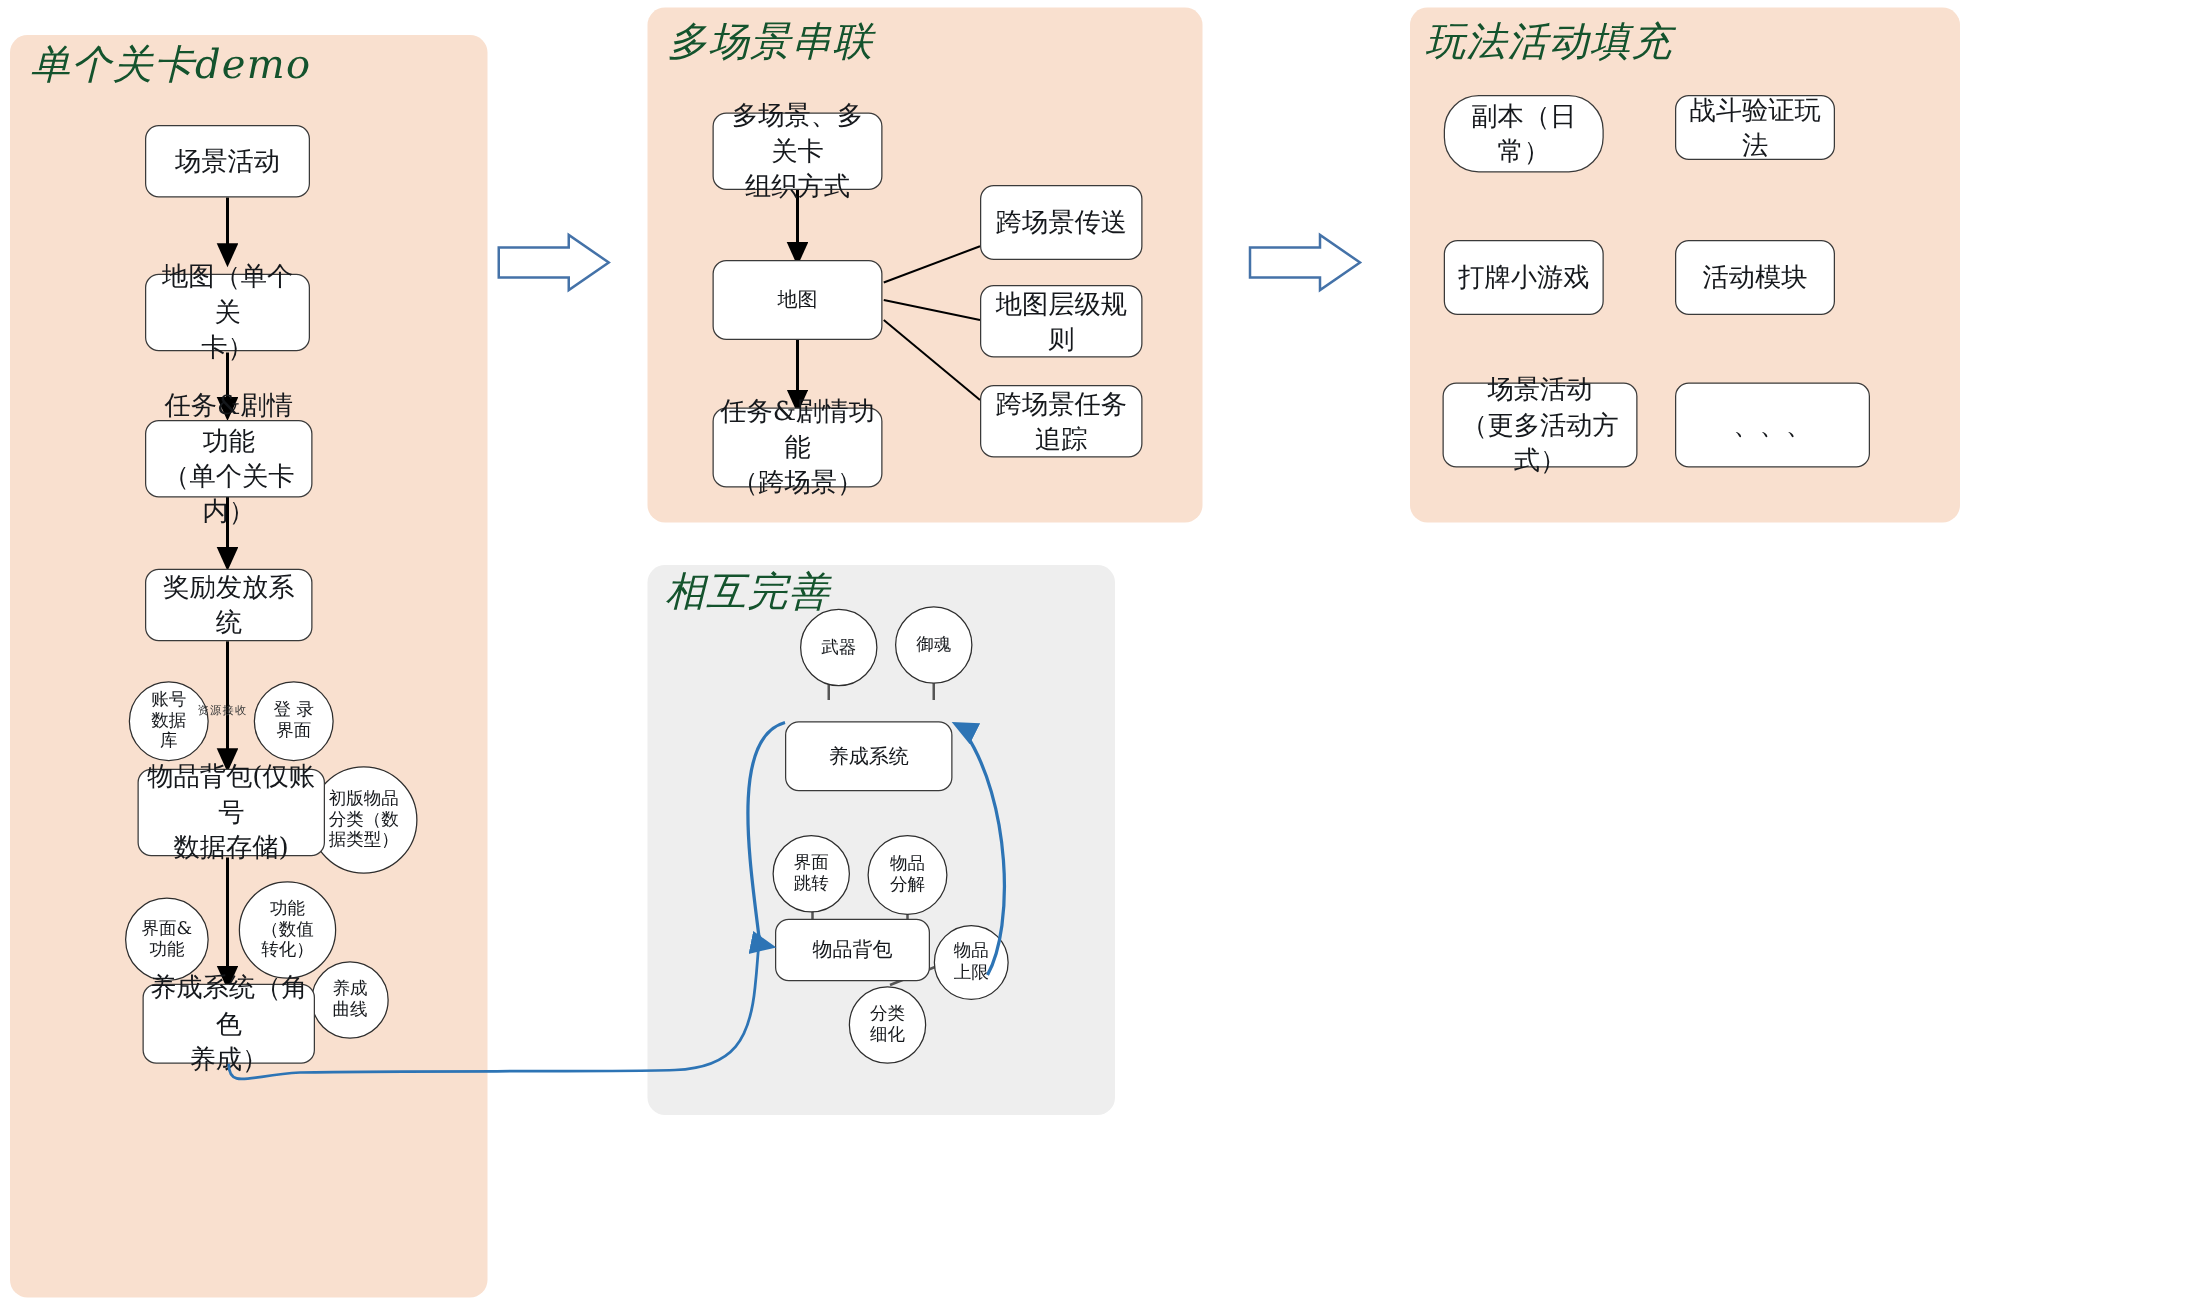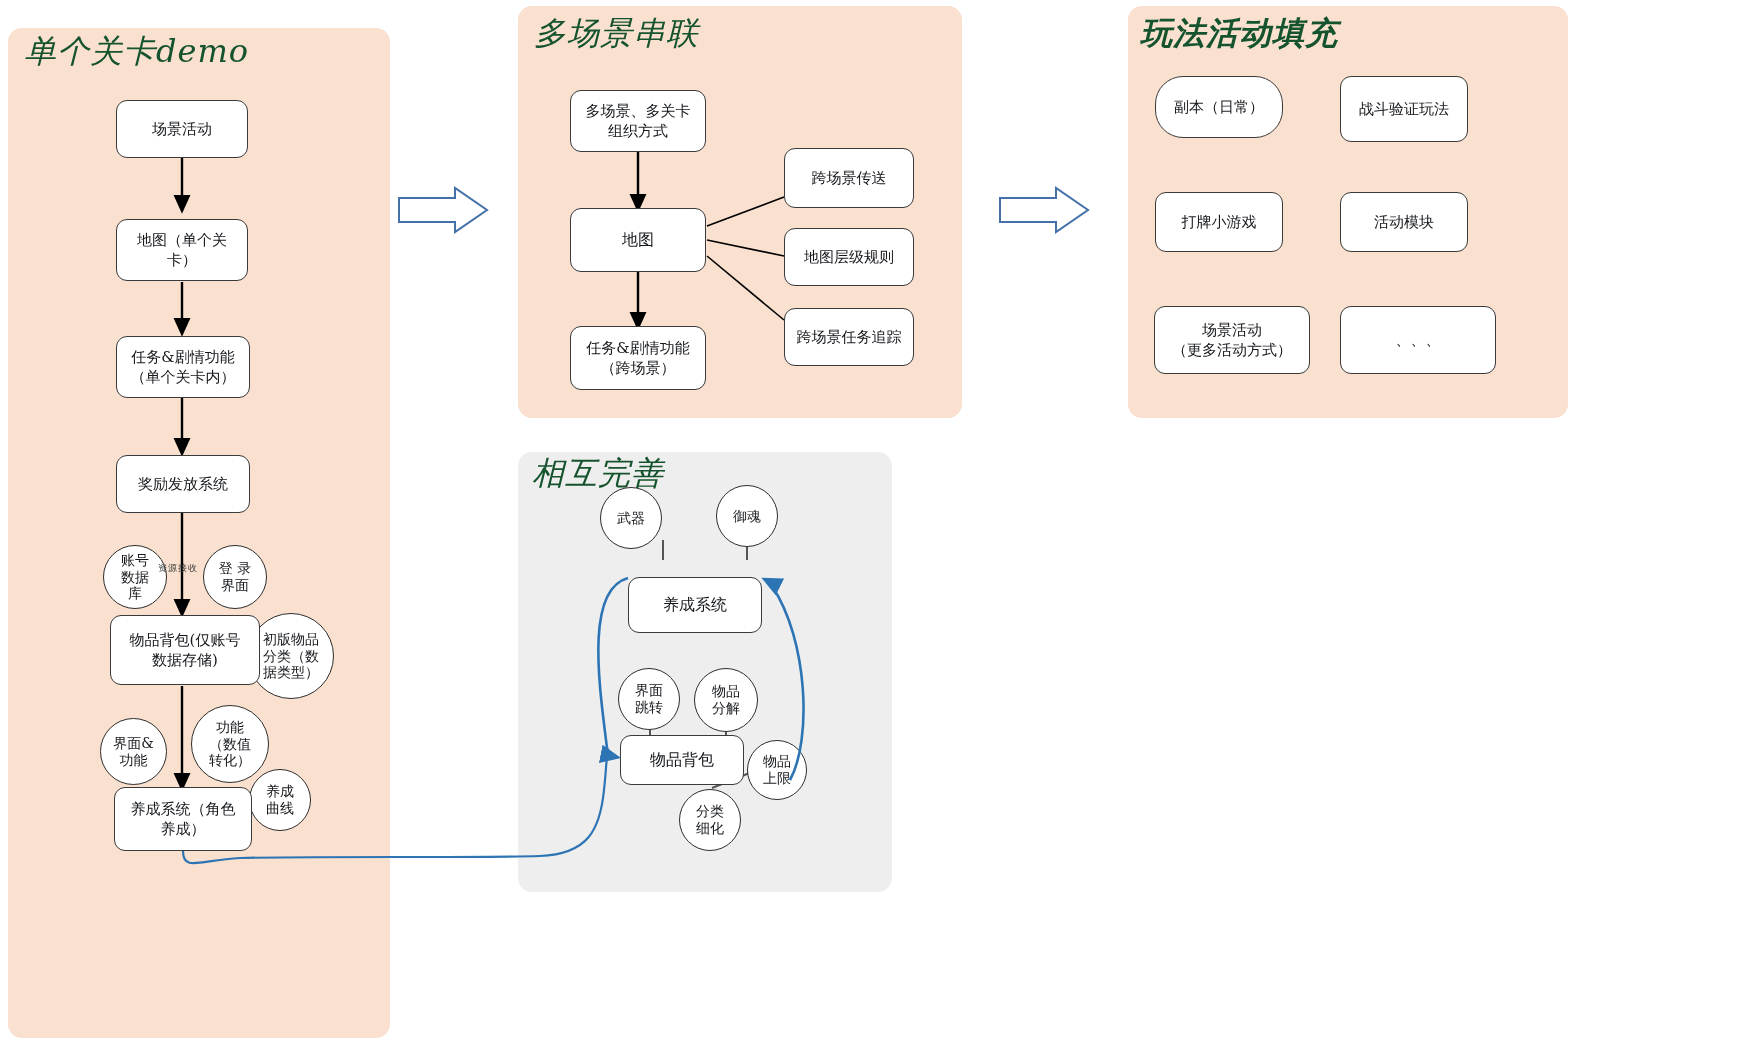--- a/index.html
+++ b/index.html
@@ -27,21 +27,21 @@
   .node{
     position:absolute;
     background:#ffffff;
     border:1.6px solid #3a3a3a;
     border-radius:11px;
     box-sizing:border-box;
     display:flex;align-items:center;justify-content:center;
     text-align:center;
     color:#15181c;
     font-family:"DejaVu Serif","Liberation Serif",serif;
-    font-size:15px;
+    font-size:21px;
     line-height:1.35;
     padding:3px 5px;
     white-space:pre-line;
     z-index:3;
   }
   .node.big{font-size:16px;}
 
   .circ{
     position:absolute;
     background:#ffffff;
@@ -157,33 +157,33 @@
 
   <div class="node" style="left:570px;top:90px;width:136px;height:62px;">多场景、多关卡
 组织方式</div>
   <div class="node big" style="left:570px;top:208px;width:136px;height:64px;">地图</div>
   <div class="node" style="left:570px;top:326px;width:136px;height:64px;">任务&amp;剧情功能
 （跨场景）</div>
   <div class="node" style="left:784px;top:148px;width:130px;height:60px;">跨场景传送</div>
   <div class="node" style="left:784px;top:228px;width:130px;height:58px;">地图层级规则</div>
   <div class="node" style="left:784px;top:308px;width:130px;height:58px;">跨场景任务追踪</div>
 
-  <div class="panel-title" style="left:1140px;top:12px;font-weight:bold;">玩法活动填充</div>
+  <div class="panel-title" style="left:1140px;top:12px;">玩法活动填充</div>
 
   <div class="node" style="left:1155px;top:76px;width:128px;height:62px;border-radius:28px;">副本（日常）</div>
-  <div class="node" style="left:1340px;top:76px;width:128px;height:66px;">战斗验证玩法</div>
+  <div class="node" style="left:1340px;top:76px;width:128px;height:52px;">战斗验证玩法</div>
   <div class="node" style="left:1155px;top:192px;width:128px;height:60px;text-align:center;">打牌小游戏</div>
   <div class="node" style="left:1340px;top:192px;width:128px;height:60px;">活动模块</div>
   <div class="node" style="left:1154px;top:306px;width:156px;height:68px;">场景活动
 （更多活动方式）</div>
   <div class="node" style="left:1340px;top:306px;width:156px;height:68px;">、、、</div>
 
   <div class="panel-title" style="left:532px;top:452px;">相互完善</div>
 
-  <div class="circ" style="left:600px;top:487px;width:62px;height:62px;">武器</div>
+  <div class="circ" style="left:640px;top:487px;width:62px;height:62px;">武器</div>
   <div class="circ" style="left:716px;top:485px;width:62px;height:62px;">御魂</div>
   <div class="node big" style="left:628px;top:557px;width:134px;height:56px;margin-top:20px;">养成系统</div>
 
   <div class="circ" style="left:618px;top:668px;width:62px;height:62px;">界面
 跳转</div>
   <div class="circ" style="left:694px;top:668px;width:64px;height:64px;">物品
 分解</div>
   <div class="node big" style="left:620px;top:735px;width:124px;height:50px;">物品背包</div>
   <div class="circ" style="left:747px;top:740px;width:60px;height:60px;">物品
 上限</div>

